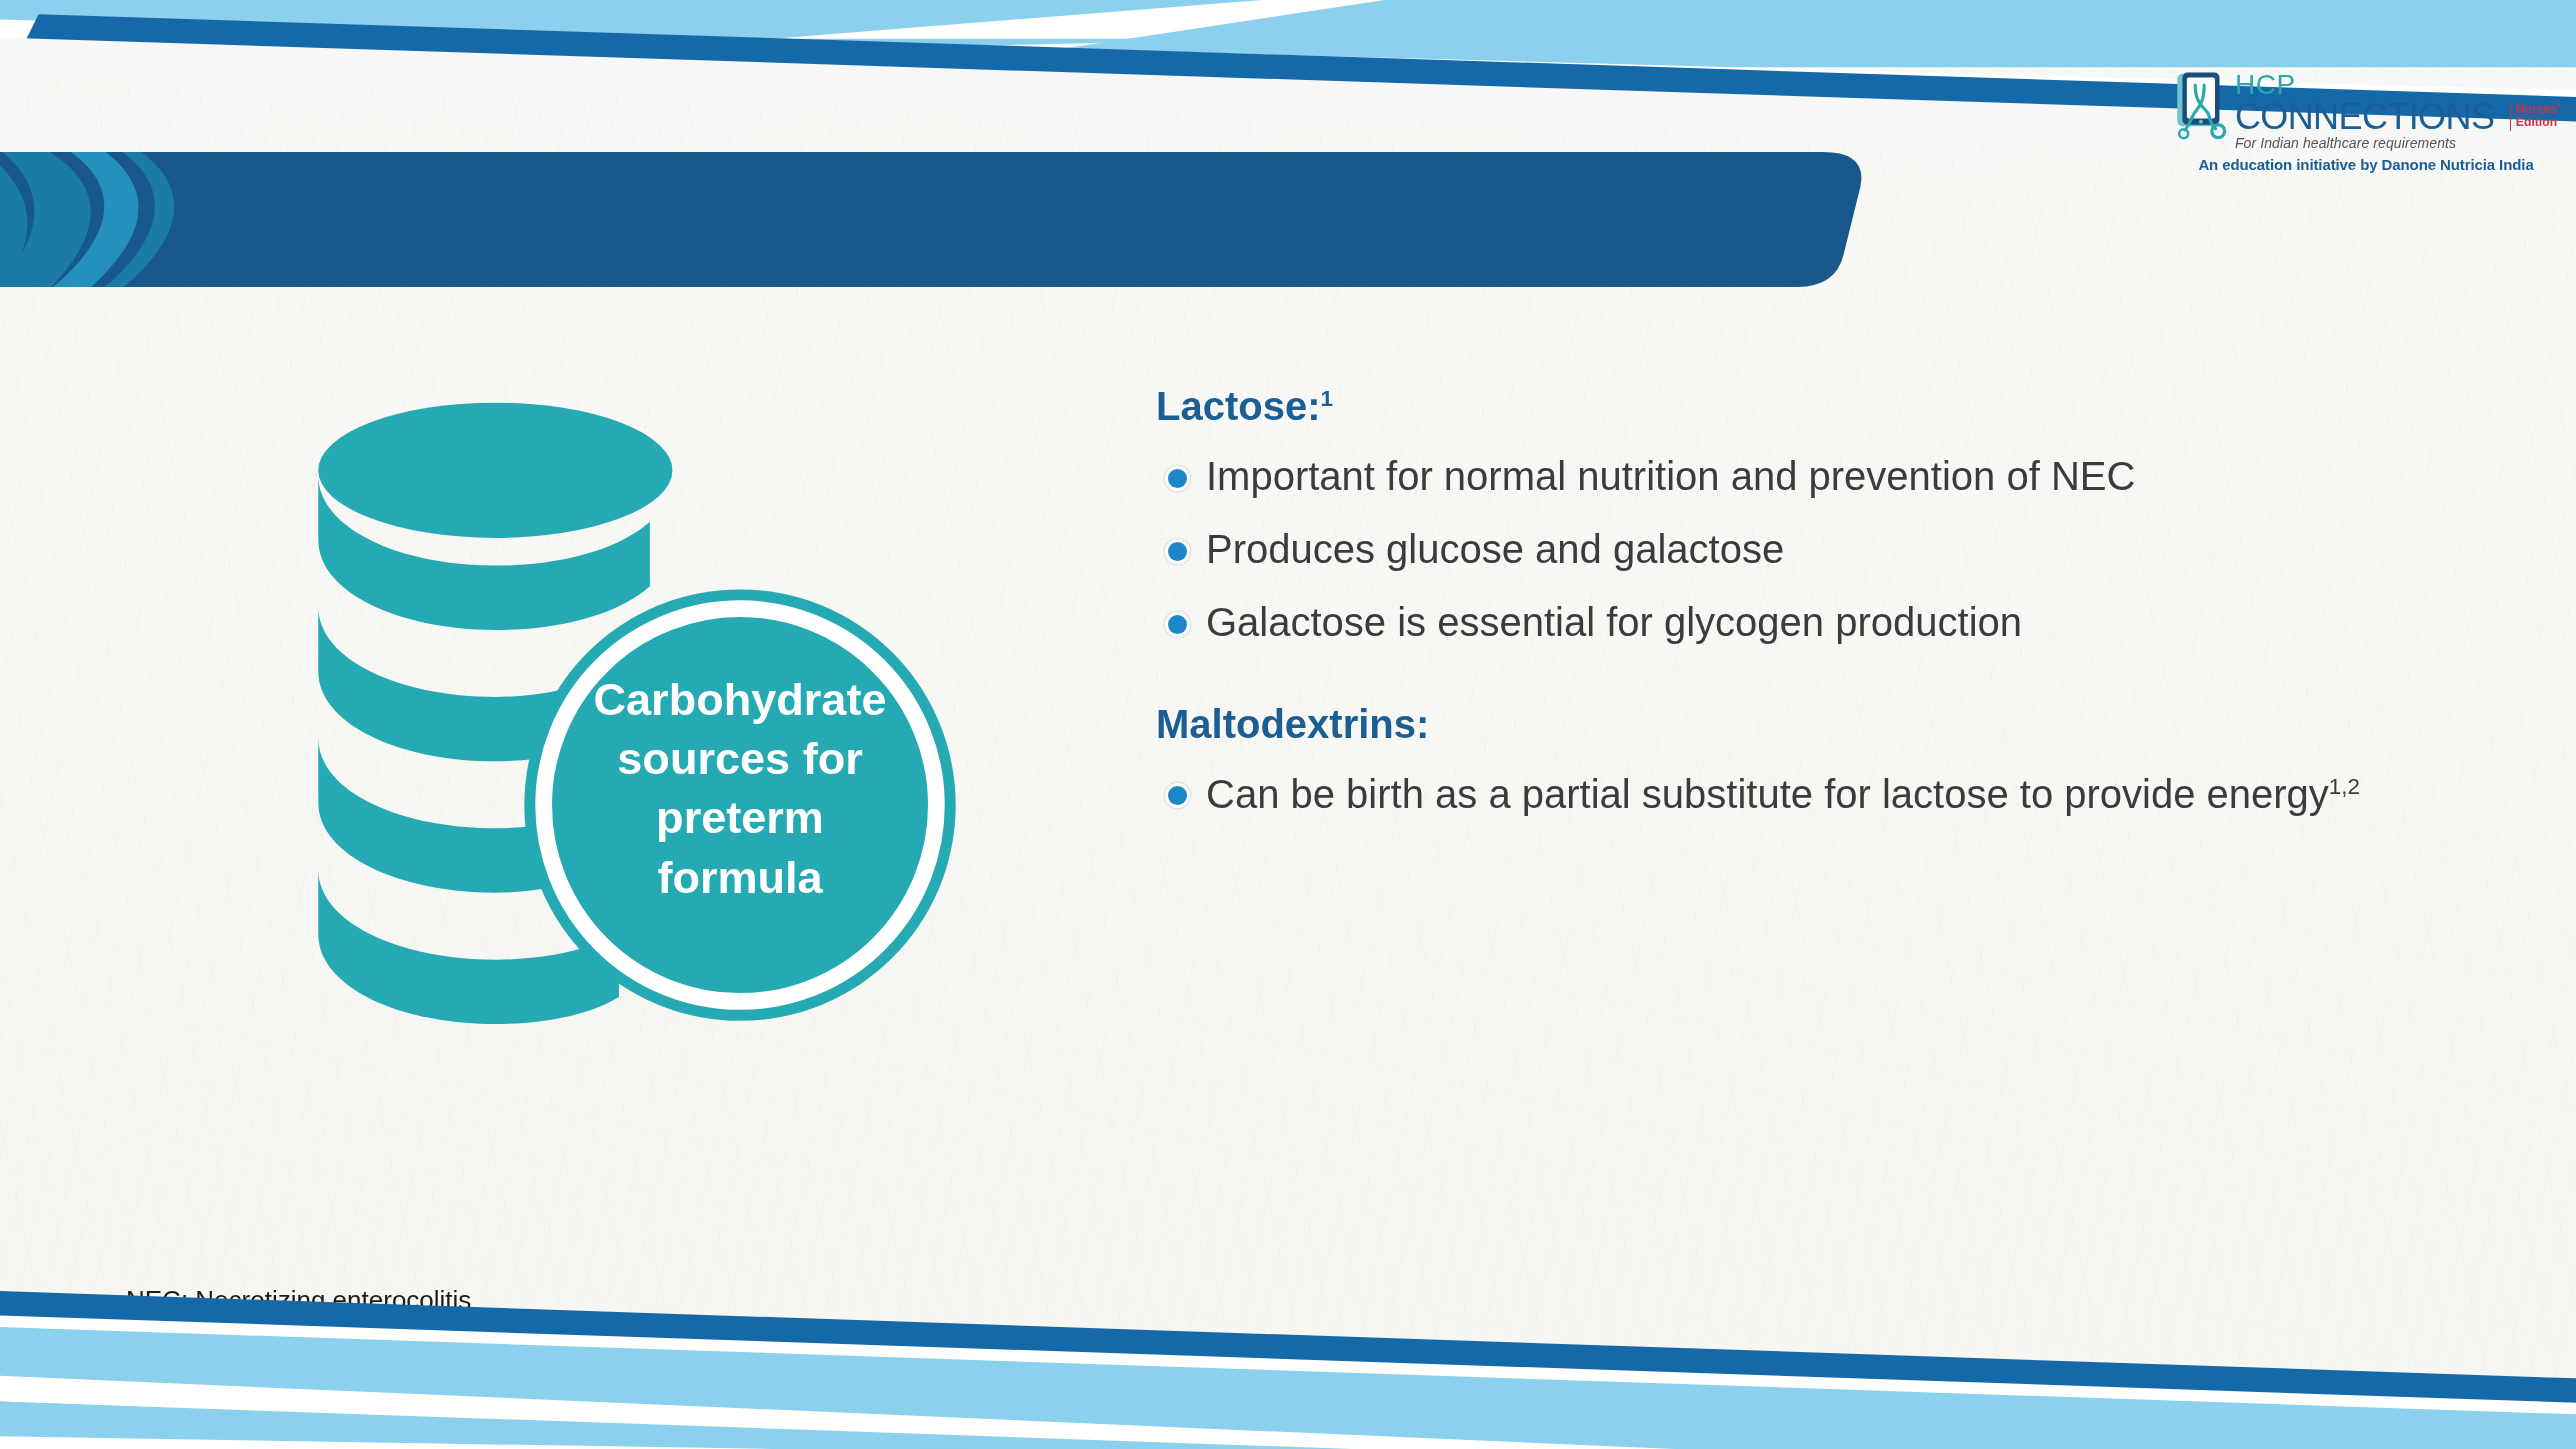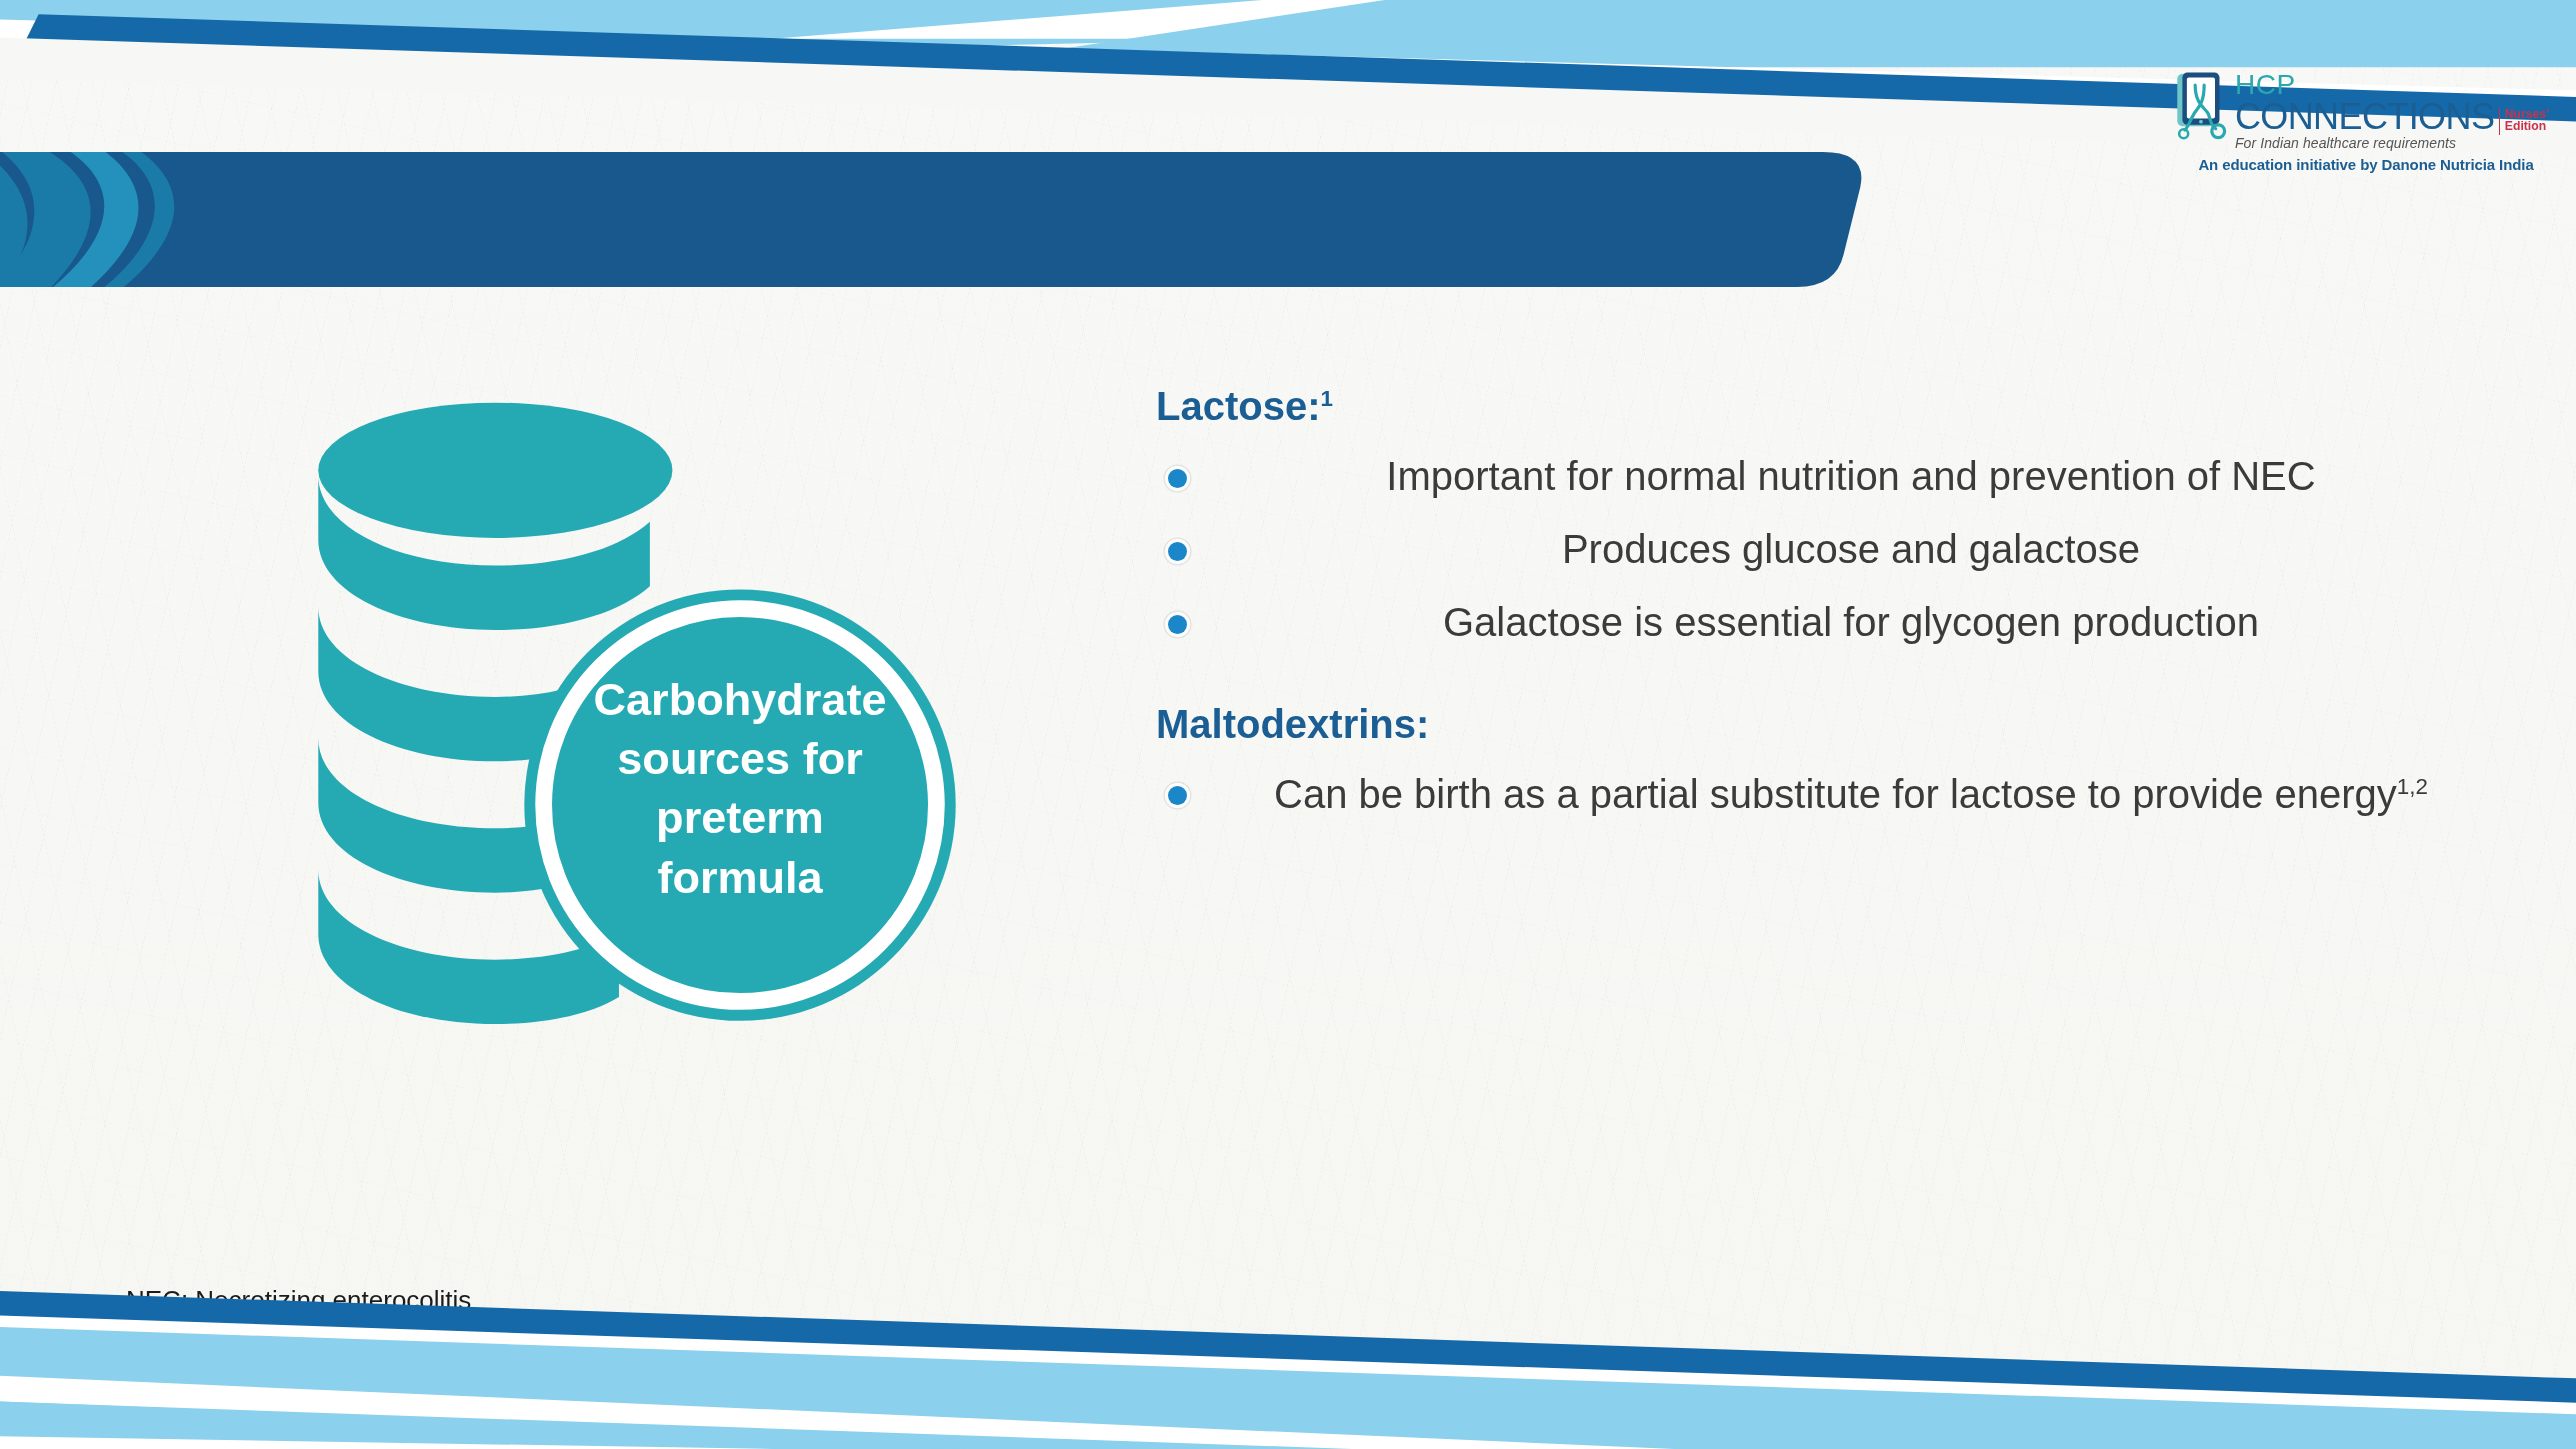--- a/index.html
+++ b/index.html
@@ -60,21 +60,21 @@
   }
   .section { margin-bottom:6.4px; }
   .sec-head {
     color:#1b5e93;
     font-weight:bold;
     font-size:40px;
     line-height:1.0;
     margin-bottom:27px;
   }
   .sec-head sup { font-size:.56em; vertical-align:super; line-height:0; }
-  ul.bullets { list-style:none;text-align:center; }
+  ul.bullets { list-style:none; }
   ul.bullets li {
     position:relative;
     padding-left:50px;
     margin-bottom:26px;
     font-size:40px;
     line-height:1.18;
     color:#3b3b3b;
     font-weight:400;
   }
   ul.bullets li sup { font-size:.56em; vertical-align:super; line-height:0; }
@@ -229,21 +229,21 @@
           <rect x="17" y="10" width="44" height="64" rx="3" fill="#ffffff"></rect>
           <circle cx="39" cy="79" r="3" fill="#6FC6C9"></circle>
           <path d="M30,22 C30,52 46,58 50,66 C54,74 54,86 62,90" fill="none" stroke="#2AA8B0" stroke-width="5" stroke-linecap="round"></path>
           <path d="M44,22 C44,48 36,56 30,64 C24,72 20,86 14,92" fill="none" stroke="#2AA8B0" stroke-width="5" stroke-linecap="round"></path>
           <circle cx="66" cy="94" r="10" fill="none" stroke="#2AA8B0" stroke-width="5"></circle>
           <circle cx="12" cy="98" r="7" fill="none" stroke="#2AA8B0" stroke-width="4"></circle>
         </svg>
       </div>
       <div style="flex:1 1 auto; padding-left:3.9px;">
         <div class="logo-hcp">HCP</div>
-        <div style="display:flex; align-items:flex-end; gap:5px;">
+        <div style="display:flex; align-items:center; gap:16px;">
           <div class="logo-conn">CONNECTIONS</div>
           <div style="border-left:1.9px solid #c8334a; padding-left:4.5px; padding-bottom:2.6px;">
             <div class="logo-nurses">Nurses'</div>
             <div class="logo-nurses">Edition</div>
           </div>
         </div>
         <div class="logo-tag">For Indian healthcare requirements</div>
       </div>
     </div>
     <div class="logo-init" style="text-align:center; margin-top:4.5px;">An education initiative by Danone Nutricia India</div>

